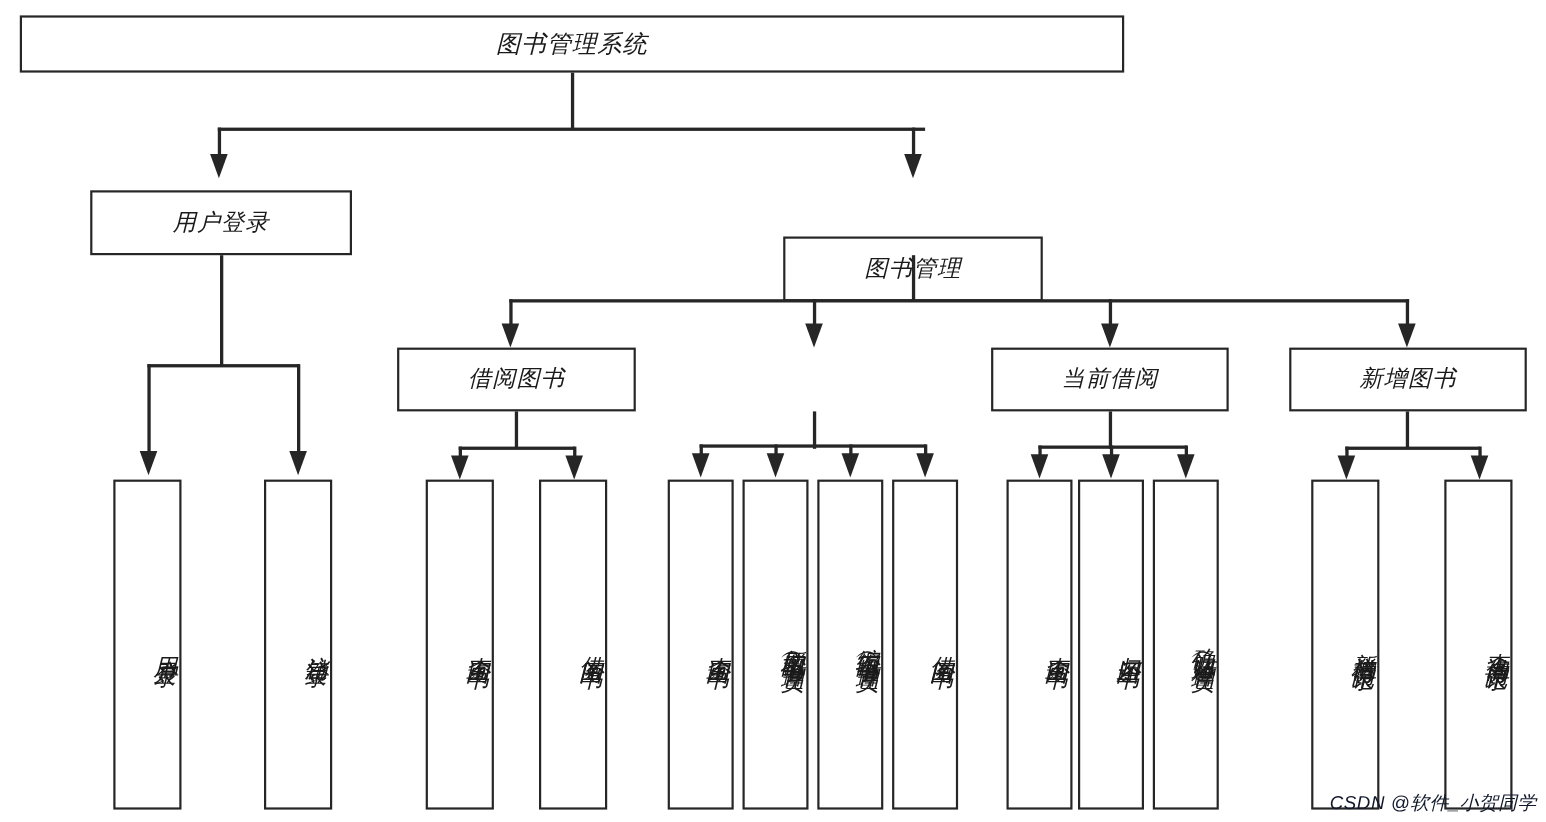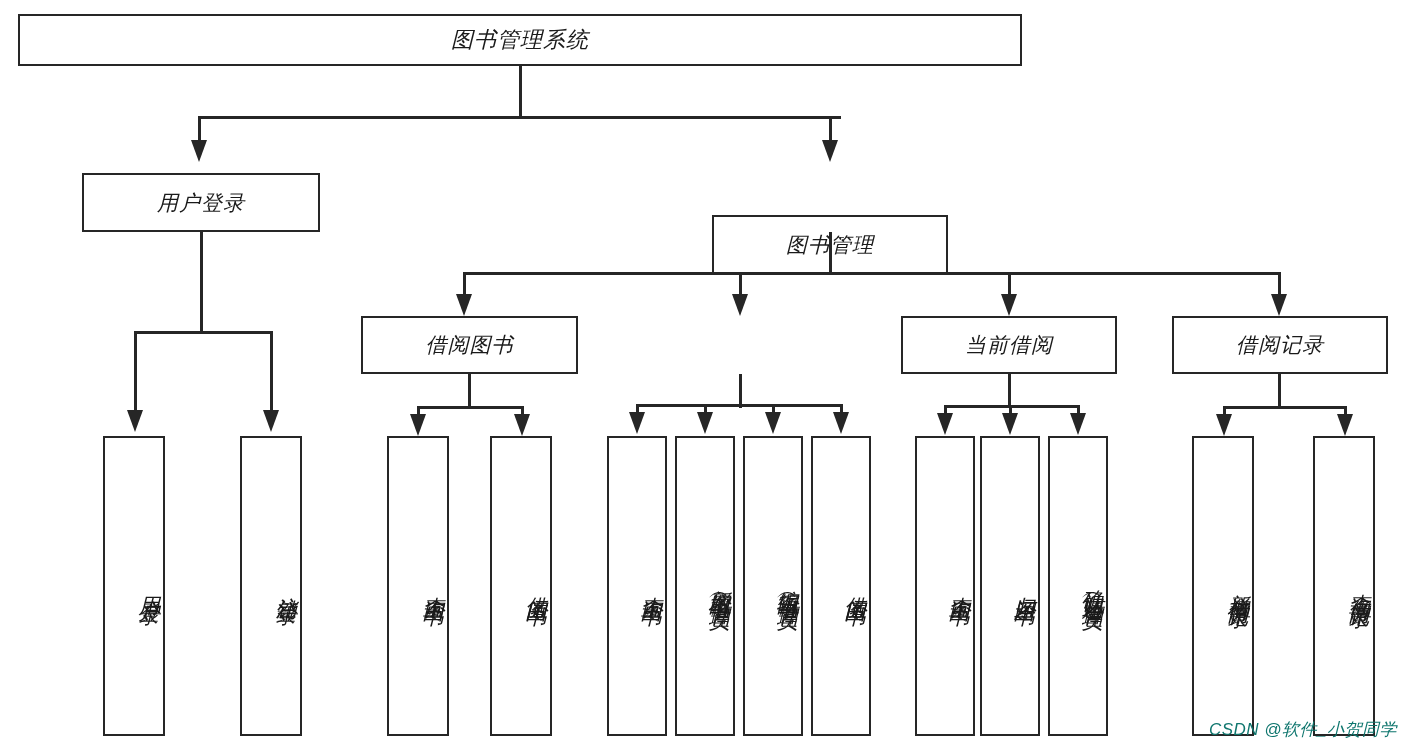--- a/index.html
+++ b/index.html
@@ -65,21 +65,21 @@
     height: 0;
     border-left: 8px solid transparent;
     border-right: 8px solid transparent;
     border-top: 22px solid #262626;
   }
   .watermark {
     position: absolute;
     right: 8px;
     bottom: 6px;
     font-size: 17px;
-    color: #0f766e;
+    color: #0f172a;
     letter-spacing: 0.5px;
     white-space: nowrap;
   }
 </style>
 </head>
 <body>
 
 <div id="canvas">
 
   <div class="node root h" style="left:18px; top:14px; width:1004px; height:52px;">
@@ -118,21 +118,21 @@
   <div class="link vline" style="left:1278px; top:272px; width:2.5px; height:25px;"></div>
   <div class="arrow" style="left:1271px; top:294px;"></div>
 
   <div class="node h" style="left:361px; top:316px; width:217px; height:58px;">
     <span>借阅图书</span>
   </div>
   <div class="node h" style="left:901px; top:316px; width:216px; height:58px;">
     <span>当前借阅</span>
   </div>
   <div class="node h" style="left:1172px; top:316px; width:216px; height:58px;">
-    <span>借阅记录</span>
+    <span>新增图书</span>
   </div>
 
   <div class="link vline" style="left:468px; top:374px; width:2.5px; height:34px;"></div>
   <div class="link hline" style="left:417px; top:406px; width:106px; height:2.5px;"></div>
   <div class="link vline" style="left:417px; top:406px; width:2.5px; height:12px;"></div>
   <div class="arrow" style="left:410px; top:414px;"></div>
   <div class="link vline" style="left:521px; top:406px; width:2.5px; height:12px;"></div>
   <div class="arrow" style="left:514px; top:414px;"></div>
 
   <div class="link vline" style="left:739px; top:374px; width:2.5px; height:34px;"></div>

